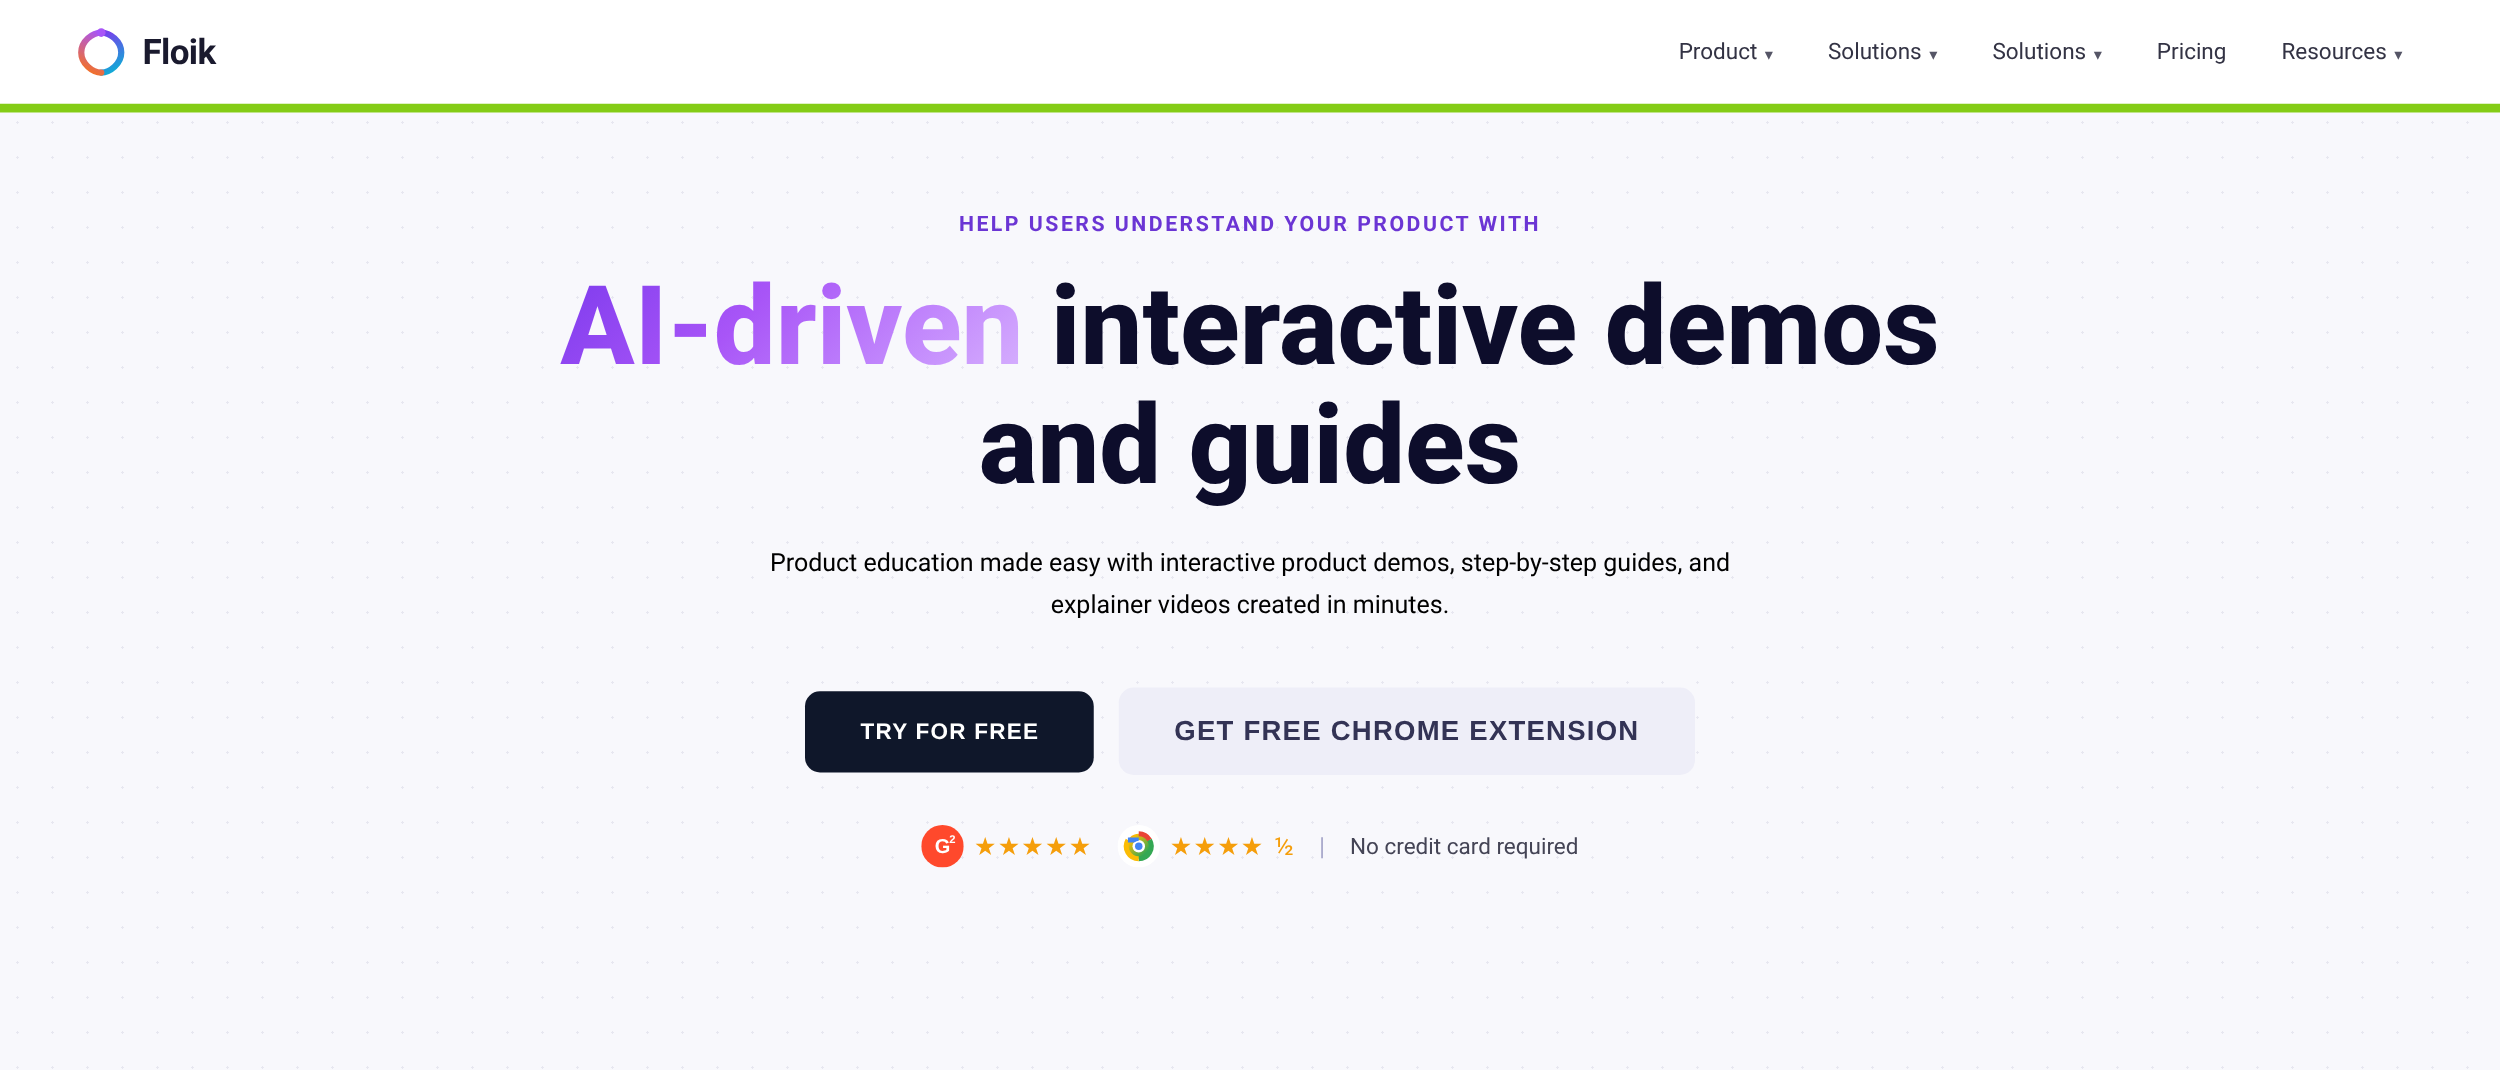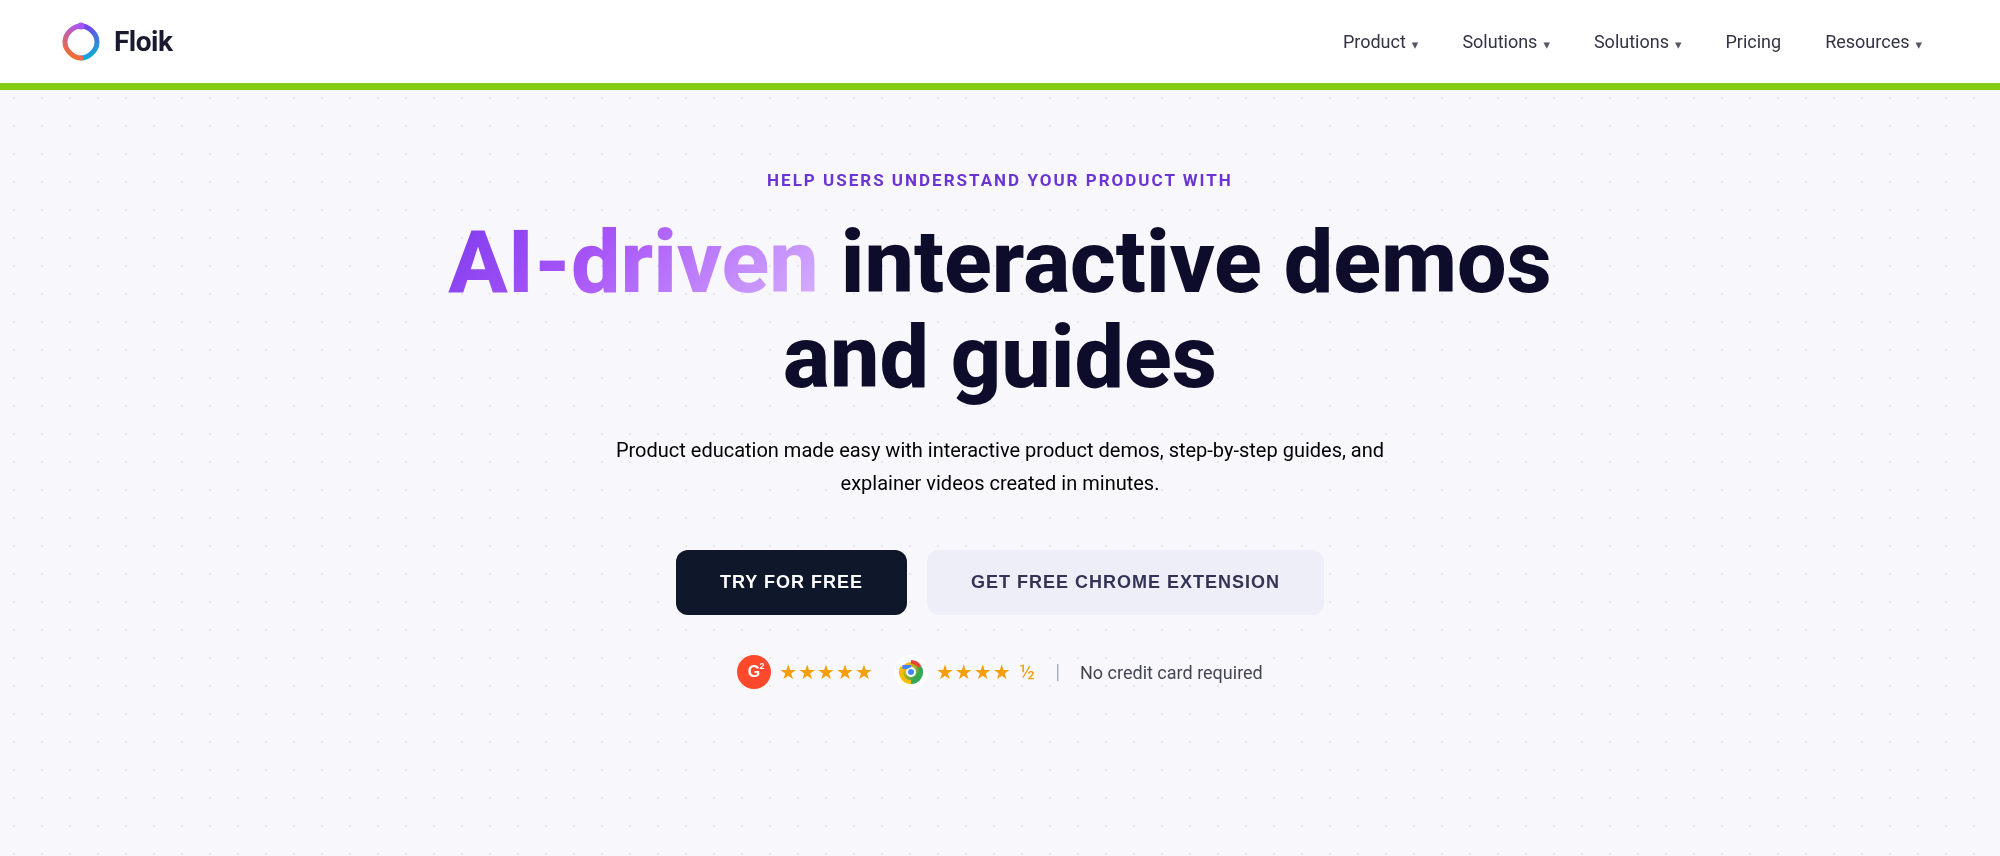--- a/index.html
+++ b/index.html
@@ -162,21 +162,21 @@
       cursor: pointer;
       text-transform: uppercase;
     }
 
     .chrome-ext-btn {
       background-color: #eeeef8;
       color: #333355;
       border: none;
       border-radius: 12px;
       padding: 22px 44px;
-      font-size: 18px;
+      font-size: 22px;
       font-weight: 700;
       letter-spacing: 1px;
       cursor: pointer;
       text-transform: uppercase;
     }
 
     .social-proof {
       display: flex;
       align-items: center;
       gap: 20px;

